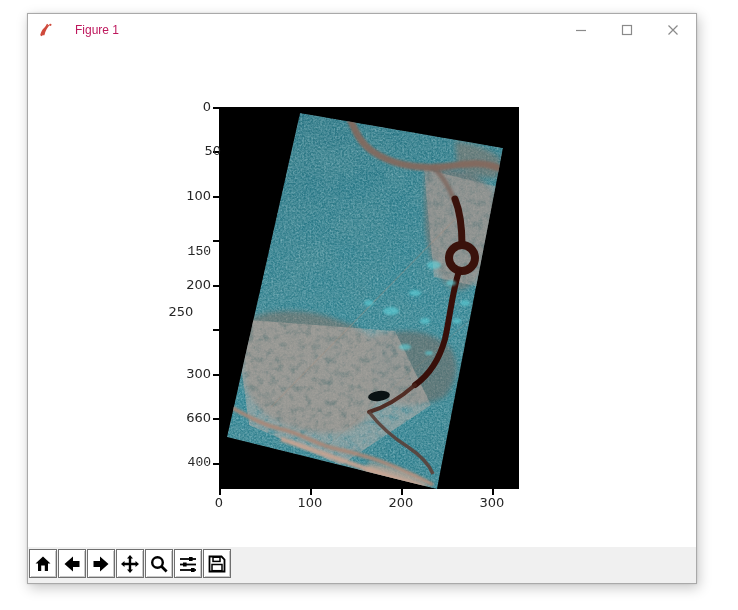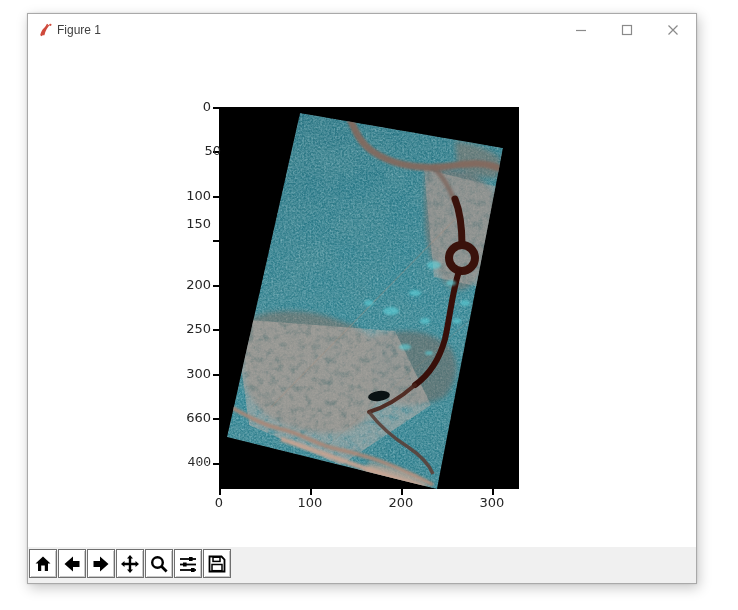--- a/index.html
+++ b/index.html
@@ -3,21 +3,21 @@
 <meta charset="utf-8">
 <style>
   html,body{margin:0;padding:0;background:#ffffff;width:738px;height:610px;overflow:hidden;
     font-family:"Liberation Sans",sans-serif;}
   .window{position:absolute;left:27px;top:13px;width:668px;height:569px;background:#ffffff;
     border:1px solid #a9a9a9;box-shadow:2px 4px 12px rgba(0,0,0,0.22),0 0 2px rgba(0,0,0,0.12);}
   
   .titlebar{position:absolute;left:0;top:0;width:100%;height:31px;background:#ffffff;
     display:flex;align-items:center;}
   .titlebar .app-icon{margin-left:9px;width:16px;height:16px;flex:0 0 auto;}
-  .titlebar .title-text{margin-left:4px;font-size:12px;color:#404040;}
+  .titlebar .title-text{margin-left:22px;font-size:12px;color:#be185d;}
   .win-controls{position:absolute;right:0;top:0;height:31px;display:flex;}
   .win-btn{width:46px;height:31px;display:flex;align-items:center;justify-content:center;}
   
   .axes{position:absolute;left:191px;top:93px;width:300px;height:382px;background:#000;}
   .tick-label{position:absolute;font-family:"DejaVu Sans",sans-serif;font-size:13px;color:#262626;}
   .ytick-label{width:60px;text-align:right;}
   .xtick-label{width:60px;text-align:center;}
   .ytick-mark{position:absolute;width:6px;height:1.5px;background:#000;}
   .xtick-mark{position:absolute;width:1.5px;height:6px;background:#000;}
   
@@ -150,23 +150,23 @@
   <div class="ytick-mark" style="left:185px;top:226px;"></div>
   <div class="ytick-mark" style="left:185px;top:271px;"></div>
   <div class="ytick-mark" style="left:185px;top:315px;"></div>
   <div class="ytick-mark" style="left:185px;top:360px;"></div>
   <div class="ytick-mark" style="left:185px;top:404px;"></div>
   <div class="ytick-mark" style="left:185px;top:449px;"></div>
 
   <div class="tick-label ytick-label" style="left:123px;top:85px;">0</div>
   <div class="tick-label ytick-label" style="left:133px;top:129px;">50</div>
   <div class="tick-label ytick-label" style="left:123px;top:174px;">100</div>
-  <div class="tick-label ytick-label" style="left:123px;top:202px;">150</div>
+  <div class="tick-label ytick-label" style="left:123px;top:230px;font-family:Liberation Mono, monospace;">150</div>
   <div class="tick-label ytick-label" style="left:123px;top:263px;">200</div>
-  <div class="tick-label ytick-label" style="left:123px;top:307px;">250</div>
+  <div class="tick-label ytick-label" style="left:123px;top:290px;text-align:center;">250</div>
   <div class="tick-label ytick-label" style="left:123px;top:352px;">300</div>
   <div class="tick-label ytick-label" style="left:123px;top:396px;">660</div>
   <div class="tick-label ytick-label" style="left:123px;top:441px;font-family:Liberation Mono, monospace;">400</div>
 
   <div class="xtick-mark" style="left:191px;top:475px;"></div>
   <div class="xtick-mark" style="left:282px;top:475px;"></div>
   <div class="xtick-mark" style="left:373px;top:475px;"></div>
   <div class="xtick-mark" style="left:464px;top:475px;"></div>
 
   <div class="tick-label xtick-label" style="left:161px;top:481px;">0</div>

